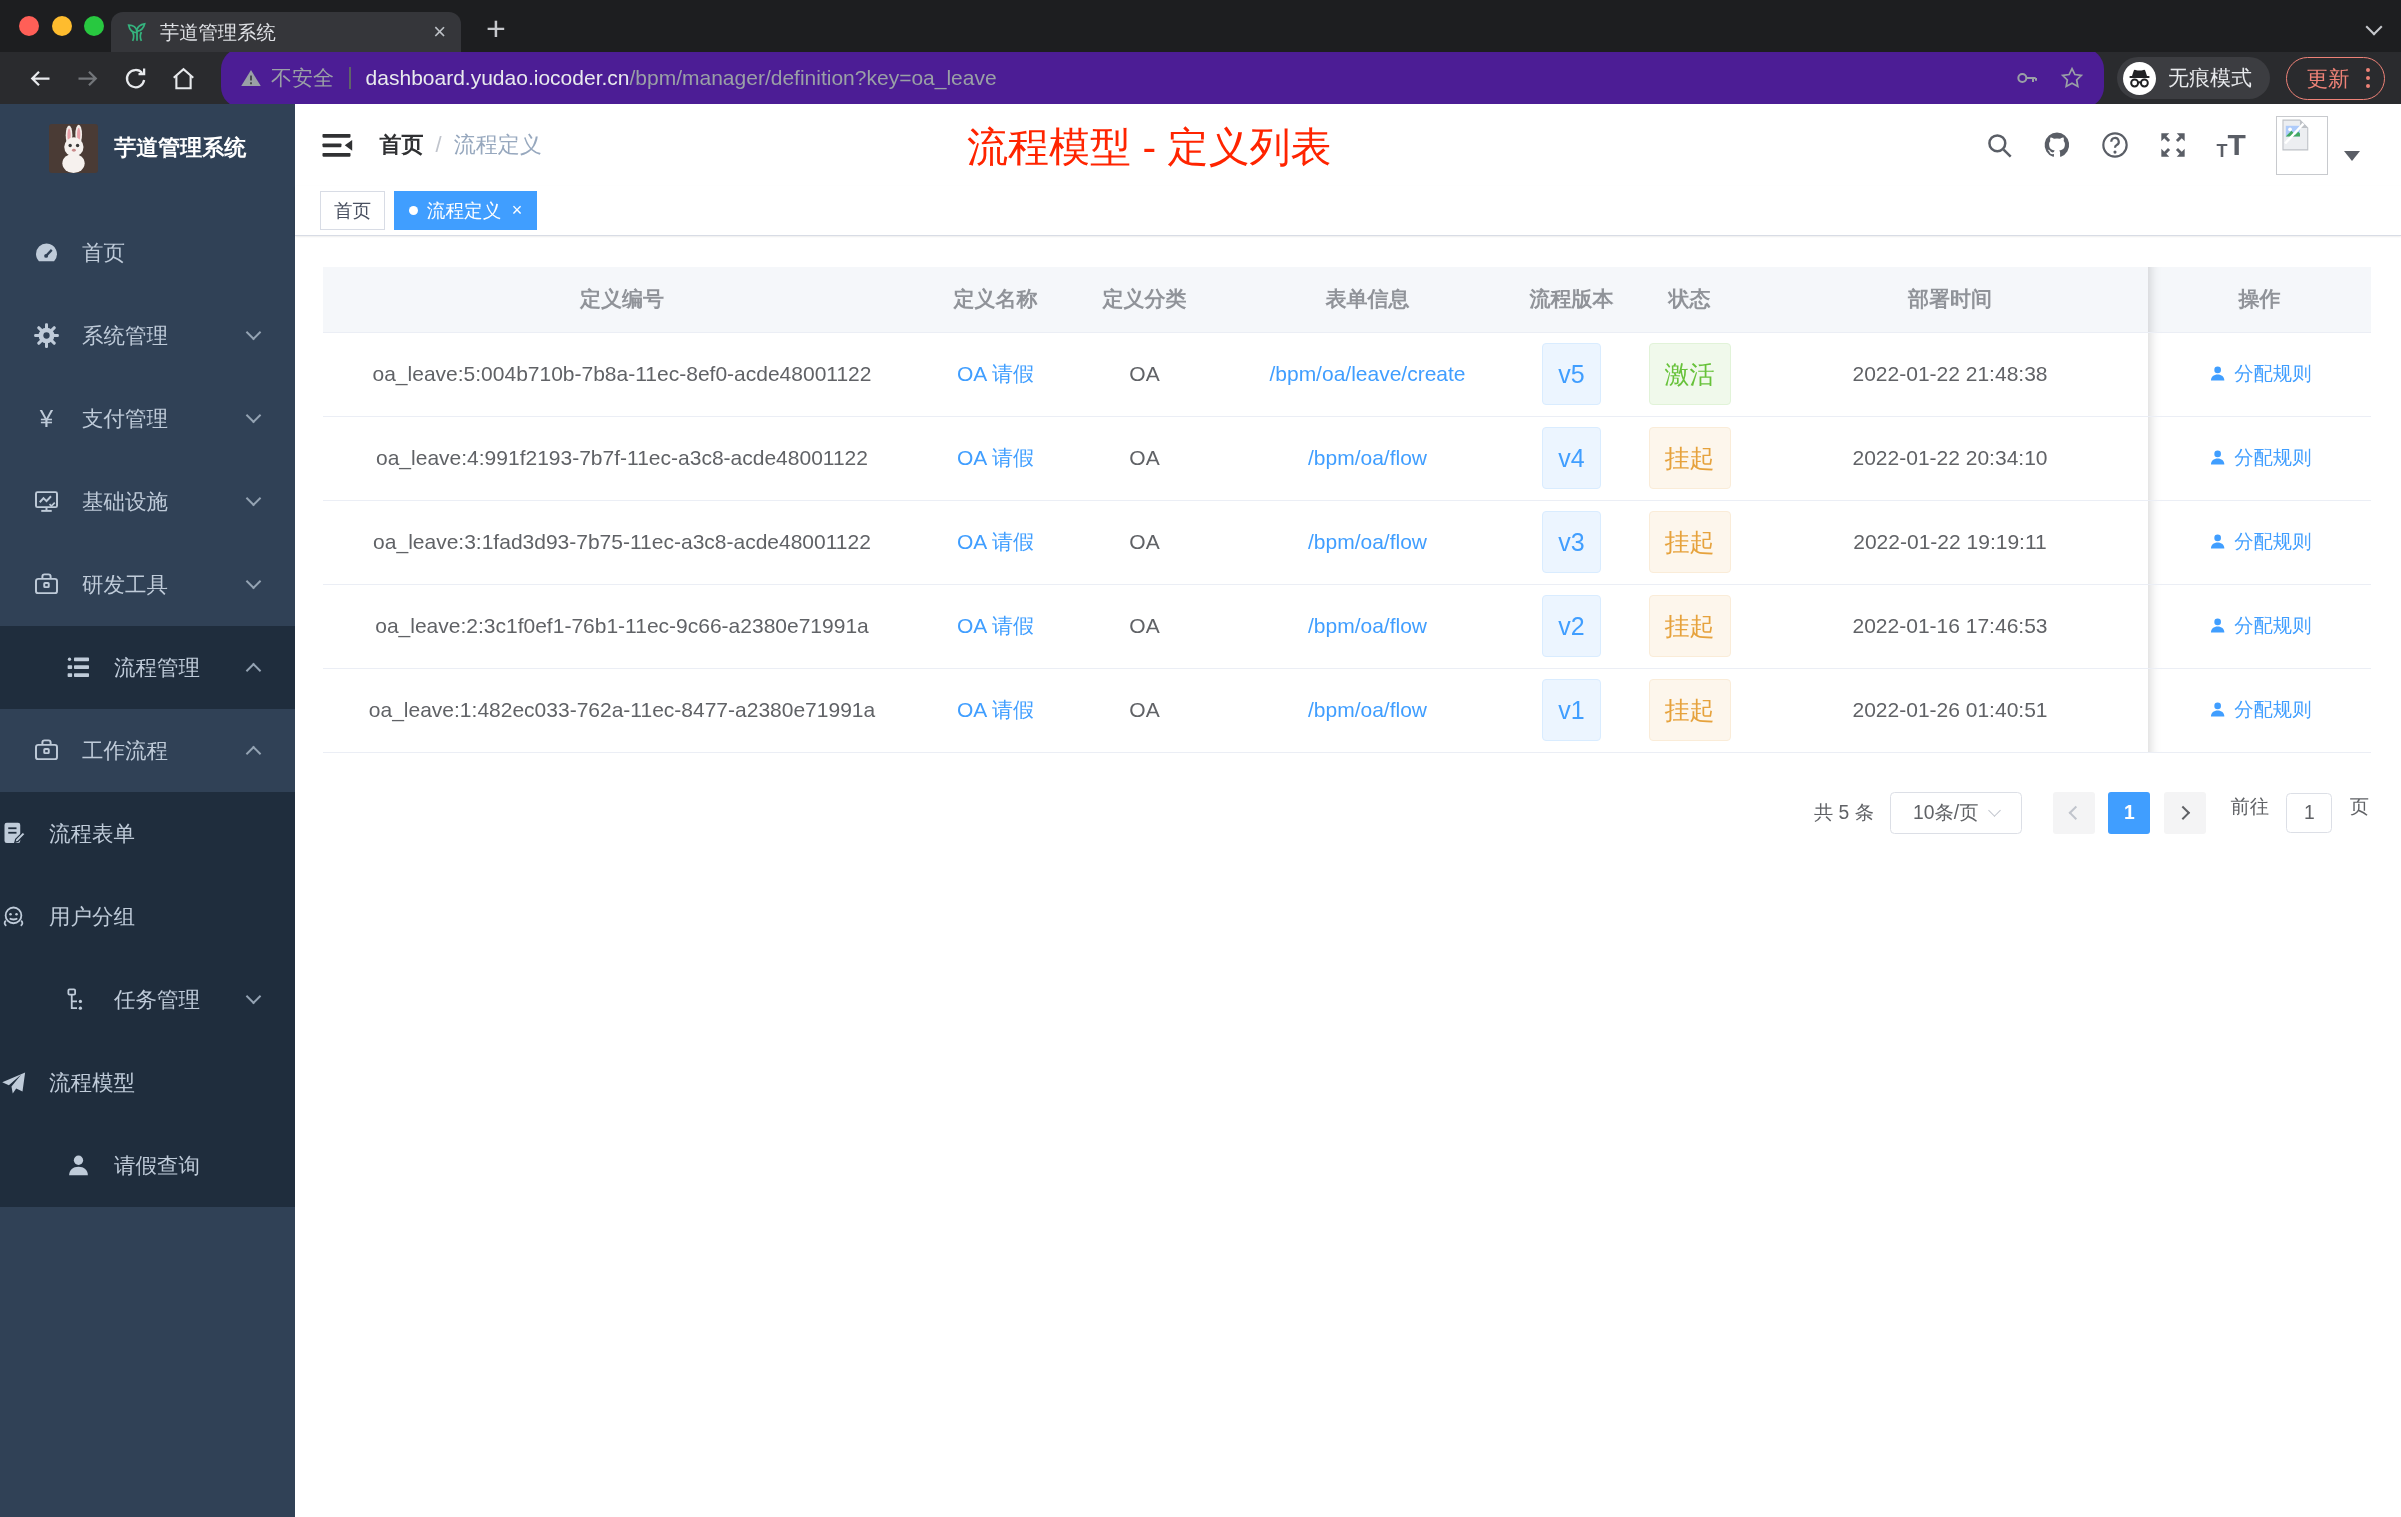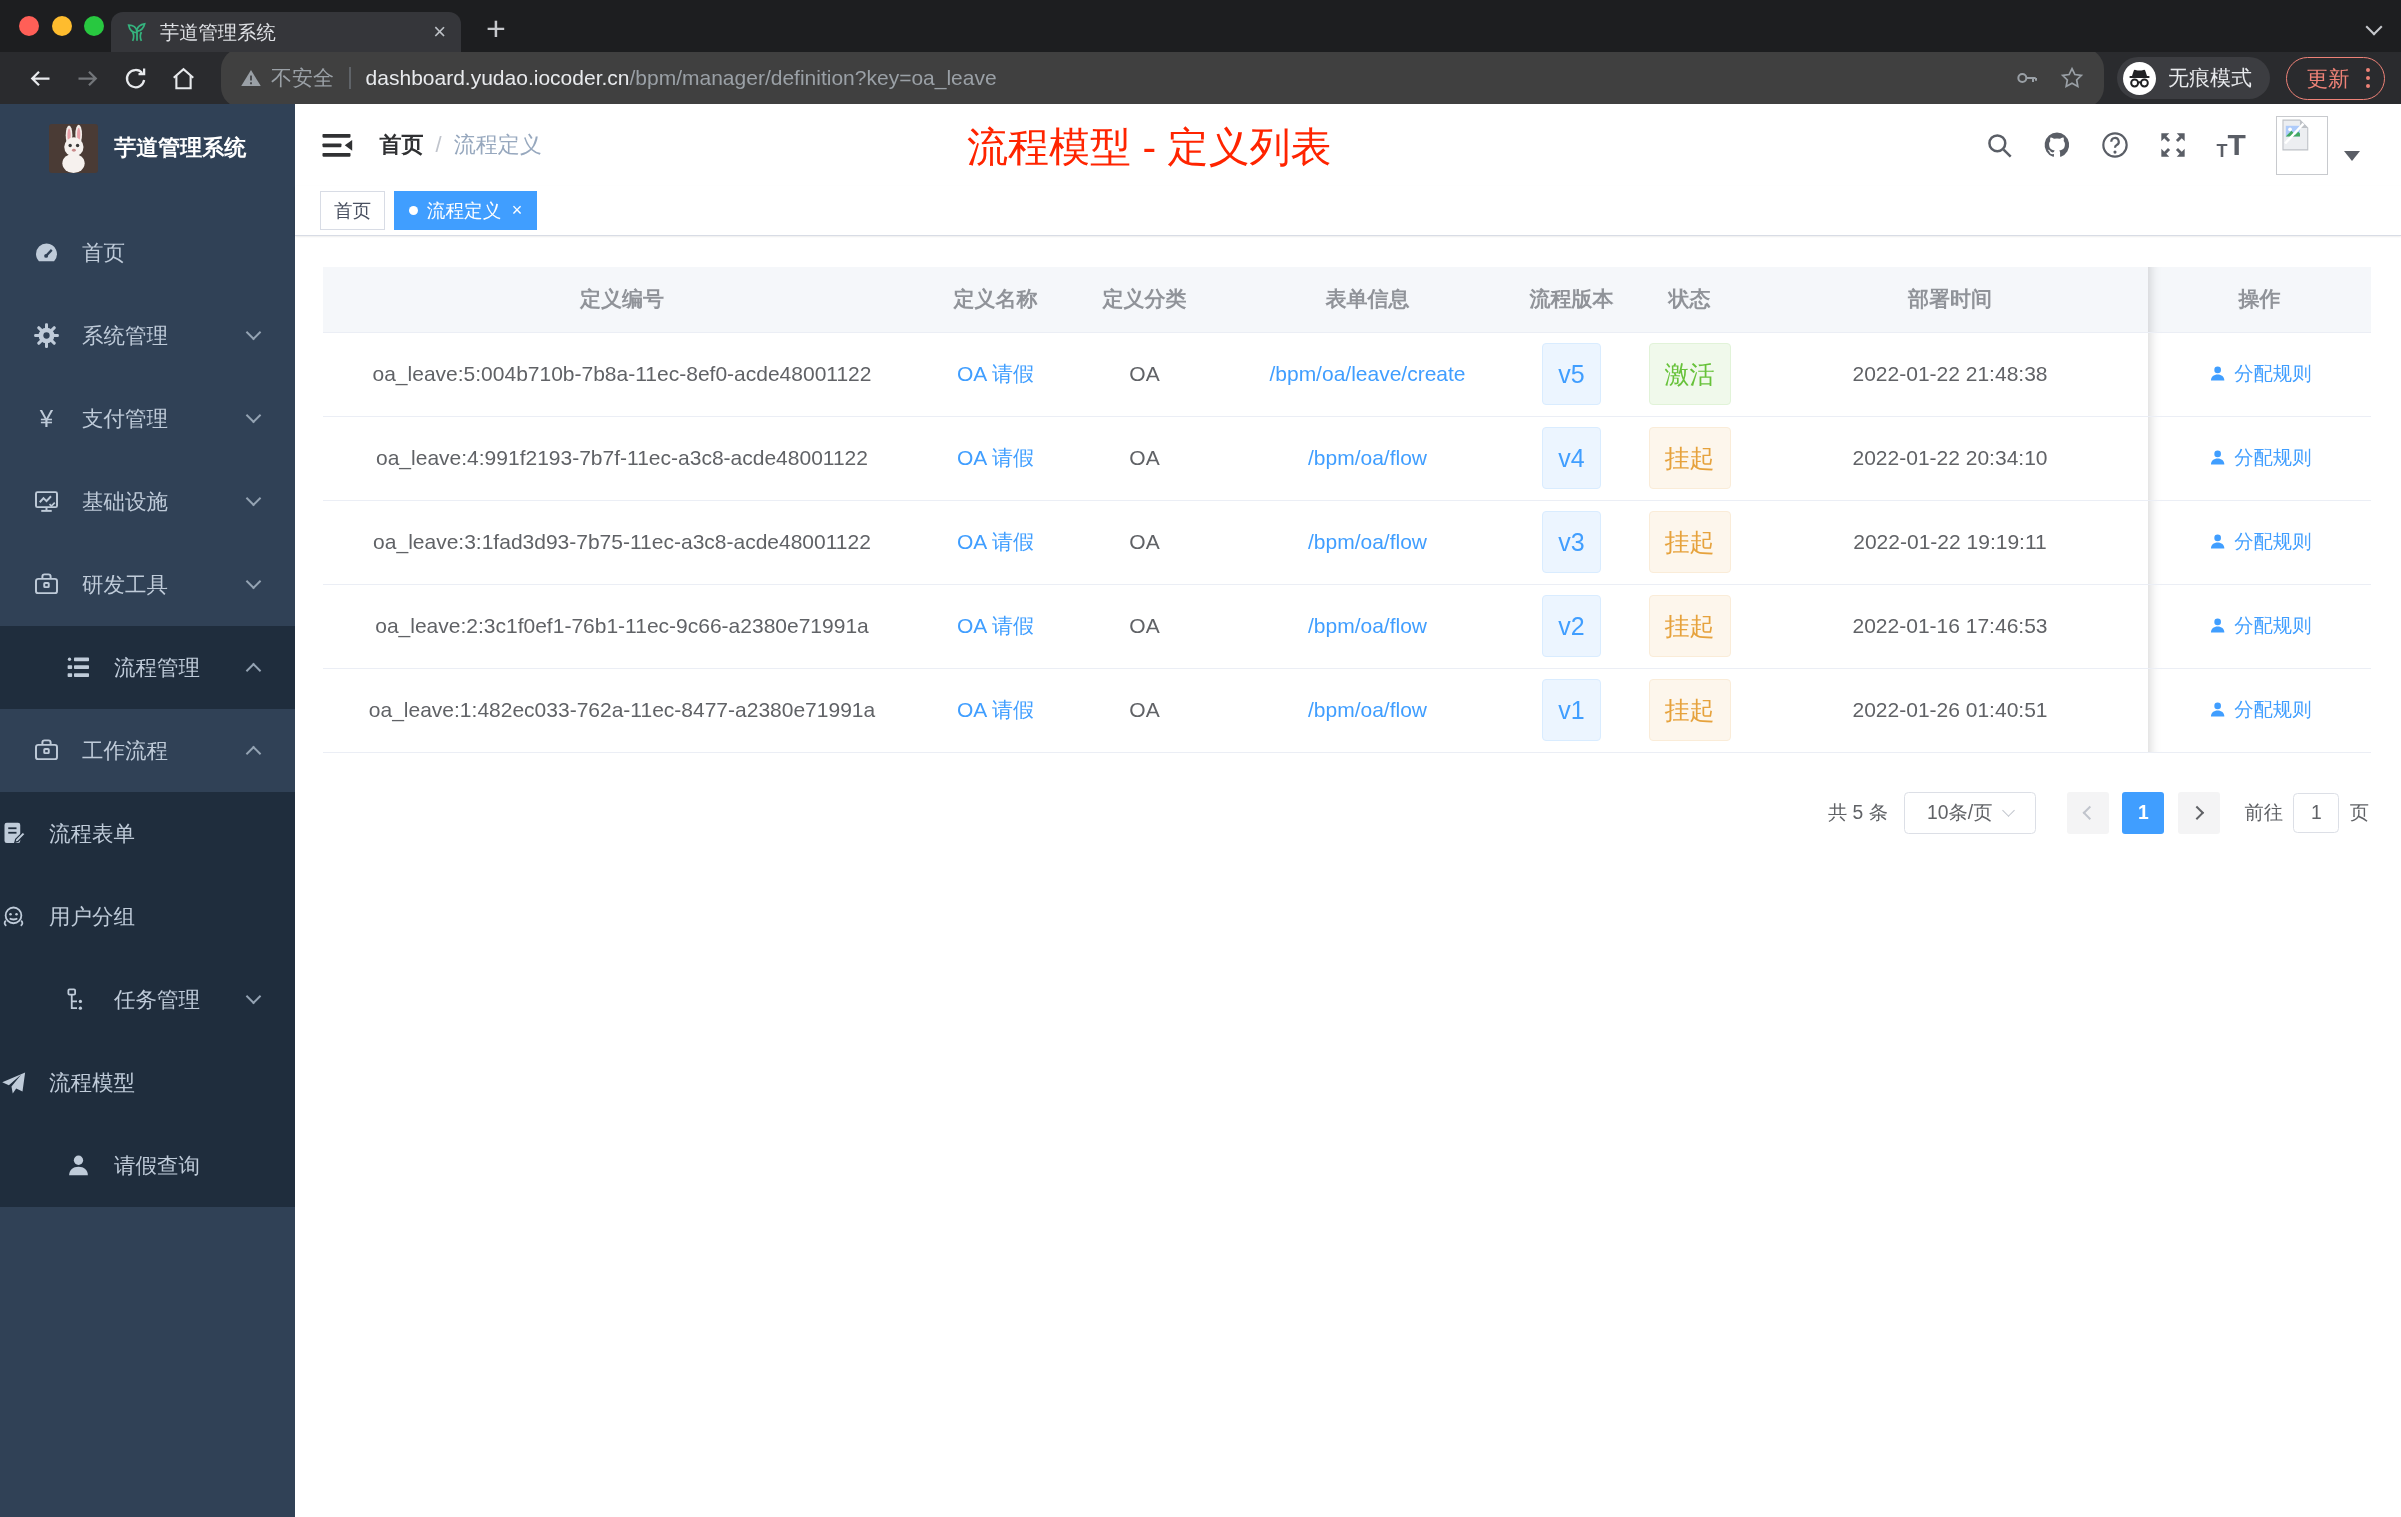--- a/index.html
+++ b/index.html
@@ -18,21 +18,21 @@
   .tab-title { flex:1; margin-left:12px; font-size:19.3px; white-space:nowrap; overflow:hidden; }
   .tab-close { font-size:22px; color:#bdc1c6; line-height:1; }
   .newtab { position:absolute; left:486px; top:9px; font-size:34px; color:#c6c8cc; font-weight:300; }
   .tabstrip-caret { position:absolute; right:21px; top:21px; width:12px; height:12px;
          border-right:2.2px solid #c6c8cc; border-bottom:2.2px solid #c6c8cc; transform:rotate(45deg); }
 
   .toolbar { height:52px; background:#2a2b2e; display:flex; align-items:center; padding:0 16.3px; }
   .nav-btn { width:27px; height:27px; margin:0 10.4px; color:#e8eaed; flex:0 0 auto; }
   .nav-btn.disabled { color:#73767a; }
   .nav-btn svg { width:100%; height:100%; }
-  .omnibox { flex:1; height:60px; margin:0 13.4px; background:#404040; border-radius:21px;
+  .omnibox { flex:1; height:60px; margin:0 13.4px; background:#4c1d95; border-radius:21px;
              display:flex; align-items:center; padding:0 19.3px; font-size:21px; color:#9aa0a6; }
   .omni-warn { width:22px; height:22px; color:#9aa0a6; margin-right:9px; }
   .omni-warn svg{ width:100%; height:100%; }
   .omni-divider { width:1.5px; height:22px; background:#5f6368; margin:0 15px; }
   .url-host { color:#e8eaed; }
   .url-path { color:#9aa0a6; }
   .omni-spacer { flex:1; }
   .omni-ic { width:24px; height:24px; color:#9aa0a6; margin-left:21px; }
   .omni-ic svg{ width:100%; height:100%; }
   .incognito-chip { height:42px; background:#3c3d41; border-radius:21px; display:flex; align-items:center;
@@ -115,21 +115,21 @@
   .size-select { width:132px; height:42px; border:0.7px solid #dcdfe6; border-radius:4.5px; display:flex;
                  align-items:center; justify-content:center; gap:12px; color:#606266; margin-right:24px; cursor:pointer; }
   .sel-chev { width:9px; height:9px; border-right:1.9px solid #c0c4cc; border-bottom:1.9px solid #c0c4cc;
               transform:rotate(45deg); margin-top:-4.5px; }
   .pg-btn { min-width:42px; height:42px; border-radius:3px; background:#f4f4f5; display:flex; align-items:center;
             justify-content:center; margin:0 6.7px; cursor:pointer; }
   .pg-btn .chev { width:9.7px; height:9.7px; border-right:2.2px solid #606266; border-bottom:2.2px solid #606266; }
   .pg-btn.prev .chev { transform:rotate(135deg); border-color:#c0c4cc; margin-left:4.5px; }
   .pg-btn.next .chev { transform:rotate(-45deg); margin-right:4.5px; }
   .pg-btn.page { background:#409eff; color:#fff; font-weight:bold; font-size:19.3px; }
-  .pg-goto { margin-left:18px; display:flex; align-items:center; }
+  .pg-goto { margin-left:18px; display:flex; align-items:flex-start;gap:7px; }
   .goto-input { width:46px; height:40px; border:0.7px solid #dcdfe6; border-radius:4.5px; text-align:center;
                 font-size:19.3px; color:#606266; margin:0 10.4px; font-family:inherit; background:#fff; }
 </style>
 </head>
 <body>
 
 <div class="screen">
 
   <div class="tabstrip">
     <div class="traffic">

